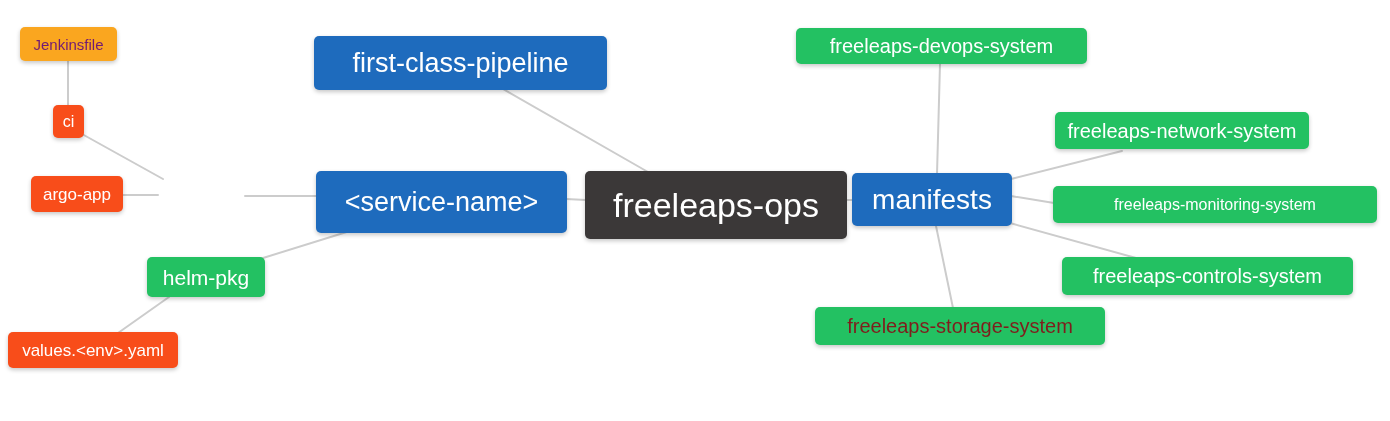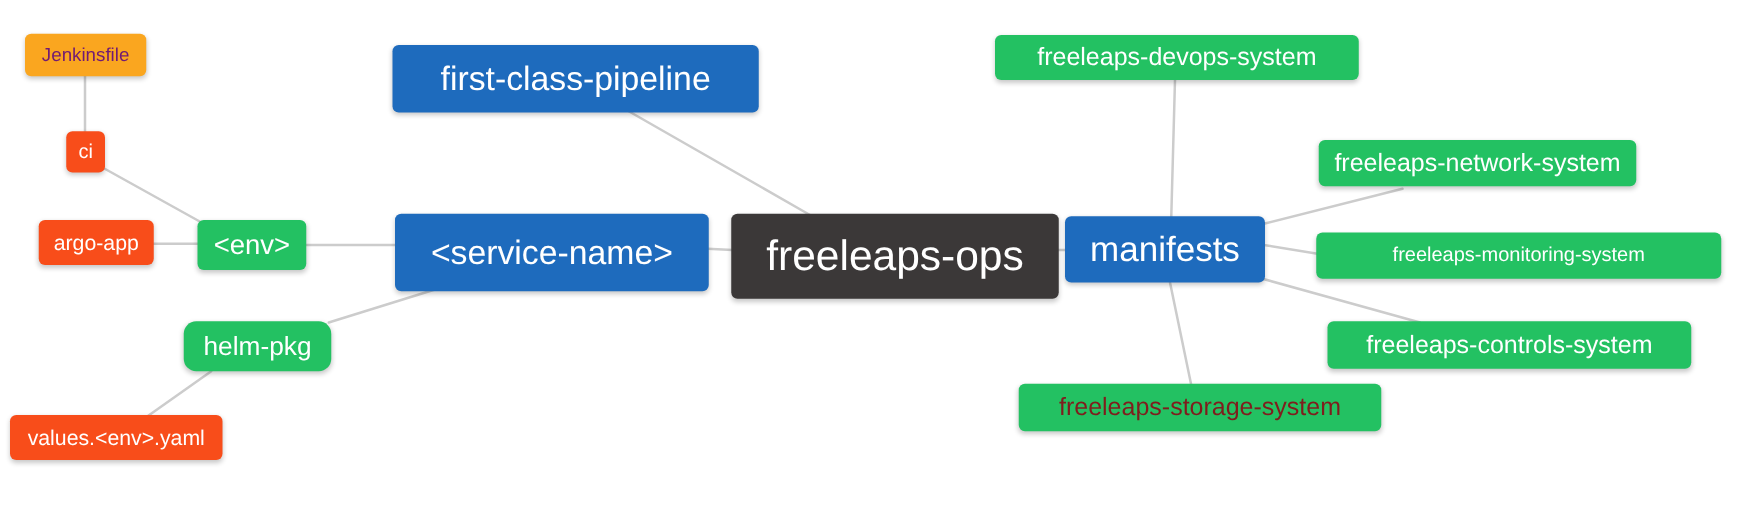--- a/index.html
+++ b/index.html
@@ -40,22 +40,21 @@
       <line x1="937" y1="174" x2="940" y2="64" stroke="#cccccc" stroke-width="2" stroke-linecap="round"></line>
       <line x1="1011" y1="179" x2="1122" y2="151" stroke="#cccccc" stroke-width="2" stroke-linecap="round"></line>
       <line x1="1011" y1="196" x2="1054" y2="203" stroke="#cccccc" stroke-width="2" stroke-linecap="round"></line>
       <line x1="1010" y1="223" x2="1136" y2="258" stroke="#cccccc" stroke-width="2" stroke-linecap="round"></line>
       <line x1="936" y1="226" x2="953" y2="308" stroke="#cccccc" stroke-width="2" stroke-linecap="round"></line>
     </svg>
 
   <div class="node" style="left: 20px; top: 27px; width: 97px; height: 34px; font-size: 15px; background: rgb(250, 166, 31); color: #701a75;">Jenkinsfile</div>
   <div class="node" style="left: 53px; top: 105px; width: 31px; height: 33px; font-size: 16px; background: rgb(248, 77, 26); color: rgb(255, 255, 255);">ci</div>
   <div class="node" style="left: 31px; top: 176px; width: 92px; height: 36px; font-size: 17px; background: rgb(248, 77, 26); color: rgb(255, 255, 255);">argo-app</div>
-  <div class="node" style="left: 158px; top: 176px; width: 87px; height: 40px; font-size: 22px; background: rgb(35, 193, 98); color: rgb(255, 255, 255);">&lt;env&gt;</div>
-  <div class="node" style="left: 147px; top: 257px; width: 118px; height: 40px; font-size: 21px; background: rgb(35, 193, 98); color: rgb(255, 255, 255); border-radius: 10px;">helm-pkg</div>
+  <div class="node" style="left: 147px; top: 257px; width: 118px; height: 40px; font-size: 21px; background: rgb(35, 193, 98); color: rgb(255, 255, 255);">helm-pkg</div>
   <div class="node" style="left: 8px; top: 332px; width: 170px; height: 36px; font-size: 17px; background: rgb(248, 77, 26); color: rgb(255, 255, 255); text-align: center;">values.&lt;env&gt;.yaml</div>
   <div class="node" style="left: 314px; top: 36px; width: 293px; height: 54px; font-size: 27px; background: rgb(30, 107, 189); color: rgb(255, 255, 255);">first-class-pipeline</div>
   <div class="node" style="left: 316px; top: 171px; width: 251px; height: 62px; font-size: 27px; background: rgb(30, 107, 189); color: rgb(255, 255, 255);">&lt;service-name&gt;</div>
   <div class="node" style="left: 585px; top: 171px; width: 262px; height: 68px; font-size: 34px; background: rgb(59, 56, 56); color: rgb(255, 255, 255);">freeleaps-ops</div>
   <div class="node" style="left: 852px; top: 173px; width: 160px; height: 53px; font-size: 28px; background: rgb(30, 107, 189); color: rgb(255, 255, 255);">manifests</div>
   <div class="node" style="left: 796px; top: 28px; width: 291px; height: 36px; font-size: 20px; background: rgb(35, 193, 98); color: rgb(255, 255, 255);">freeleaps-devops-system</div>
   <div class="node" style="left: 1055px; top: 112px; width: 254px; height: 37px; font-size: 20px; background: rgb(35, 193, 98); color: rgb(255, 255, 255);">freeleaps-network-system</div>
   <div class="node" style="left: 1053px; top: 186px; width: 324px; height: 37px; font-size: 16px; background: rgb(35, 193, 98); color: rgb(255, 255, 255);">freeleaps-monitoring-system</div>
   <div class="node" style="left: 1062px; top: 257px; width: 291px; height: 38px; font-size: 20px; background: rgb(35, 193, 98); color: rgb(255, 255, 255);">freeleaps-controls-system</div>
   <div class="node" style="left: 815px; top: 307px; width: 290px; height: 38px; font-size: 20px; background: rgb(35, 193, 98); color: #7f1d1d;">freeleaps-storage-system</div>

